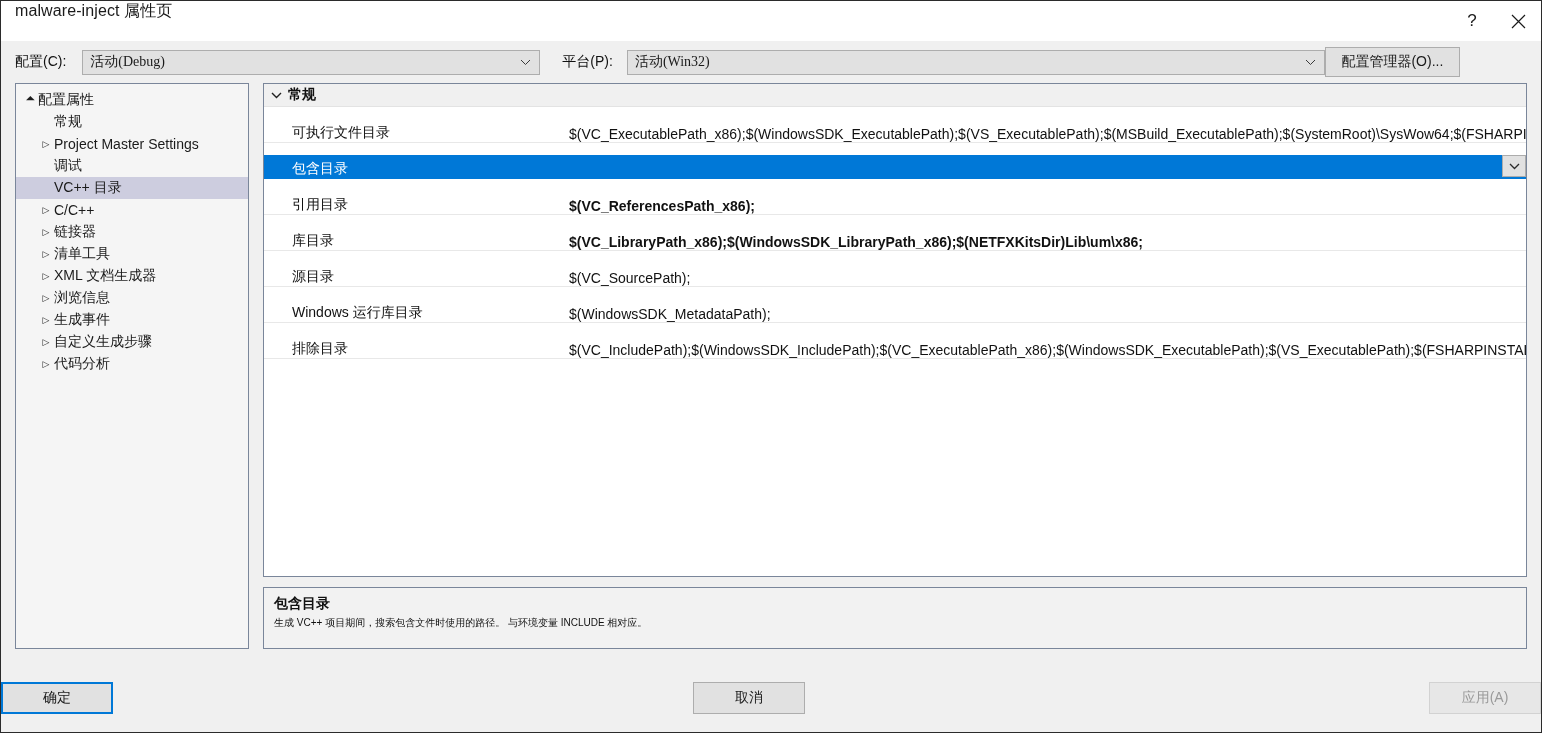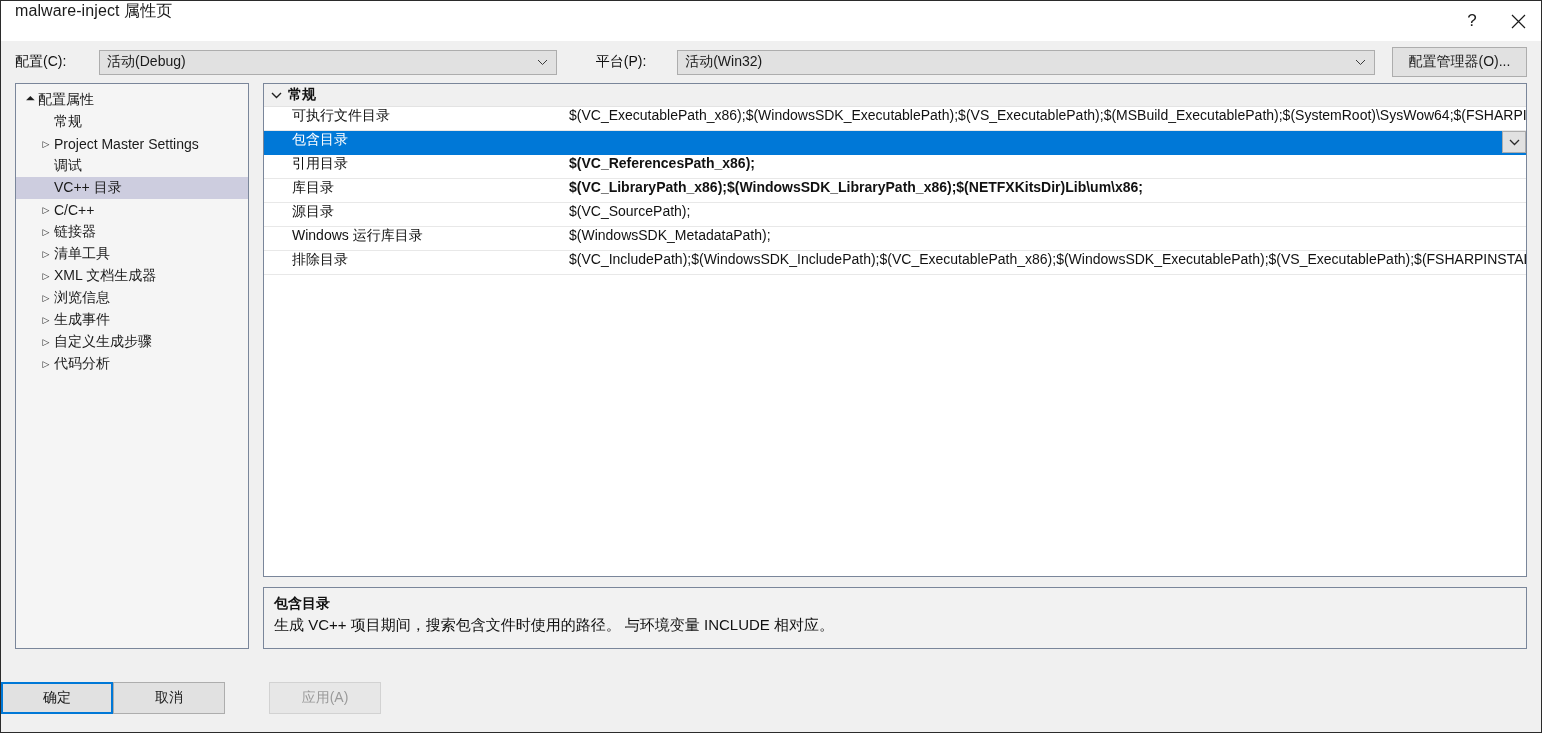--- a/index.html
+++ b/index.html
@@ -63,39 +63,39 @@
   .tb-btn svg { display: block; }
 
   
   .config-row {
     height: 42px;
     display: flex;
     align-items: center;
     padding: 0 14px;
     gap: 0;
     flex: 0 0 auto;
-    justify-content: space-between;
   }
   .lbl {
     font-size: 14px;
     color: #111;
     white-space: nowrap;
   }
   .combo {
     position: relative;
     height: 25px;
     background: #e1e1e1;
     border: 1px solid #adadad;
     box-sizing: border-box;
     display: flex;
     align-items: center;
     font-size: 14px;
     color: #1a1a1a;
     padding-left: 7px;
     cursor: default;
+    font-family: Liberation Serif, serif;
   }
   .combo .arrow {
     position: absolute;
     right: 8px;
     top: 0;
     bottom: 0;
     display: flex;
     align-items: center;
     color: #3a3a3a;
   }
@@ -196,25 +196,26 @@
     display: flex;
     align-items: center;
     justify-content: center;
     font-size: 10px;
     font-weight: normal;
     color: #202020;
   }
   .prow {
     height: 23px;
     display: flex;
-    align-items: flex-start;
+    align-items: flex-end;
     font-size: 14px;
     border-bottom: 1px solid #e8e8e8;
     cursor: default;
     position: relative;
+    margin-top: 12px;
   }
   .prow .pname {
     width: 300px;
     flex: 0 0 300px;
     padding-left: 28px;
     box-sizing: border-box;
     white-space: nowrap;
     overflow: hidden;
     text-overflow: ellipsis;
     color: #111;
@@ -263,30 +264,29 @@
     border: 1px solid #7a869a;
     box-sizing: border-box;
     padding: 7px 10px;
   }
   .desc-title {
     font-weight: bold;
     font-size: 14px;
     color: #111;
     margin-bottom: 3px;
   }
-  .desc-text { font-size: 15px; color: #111; }
+  .desc-text { font-size: 10px; color: #111; }
 
   
   .footer {
     height: 68px;
     flex: 0 0 68px;
     display: flex;
     align-items: center;
-    justify-content: flex-start;
-    padding-right: 16px;
+    justify-content: space-between;
     box-sizing: border-box;
   }
   .footer .btn {
     width: 112px;
     height: 32px;
   }
   #ok-button {
     background: #e1e1e1;
     border: 2px solid #0078d7;
   }

